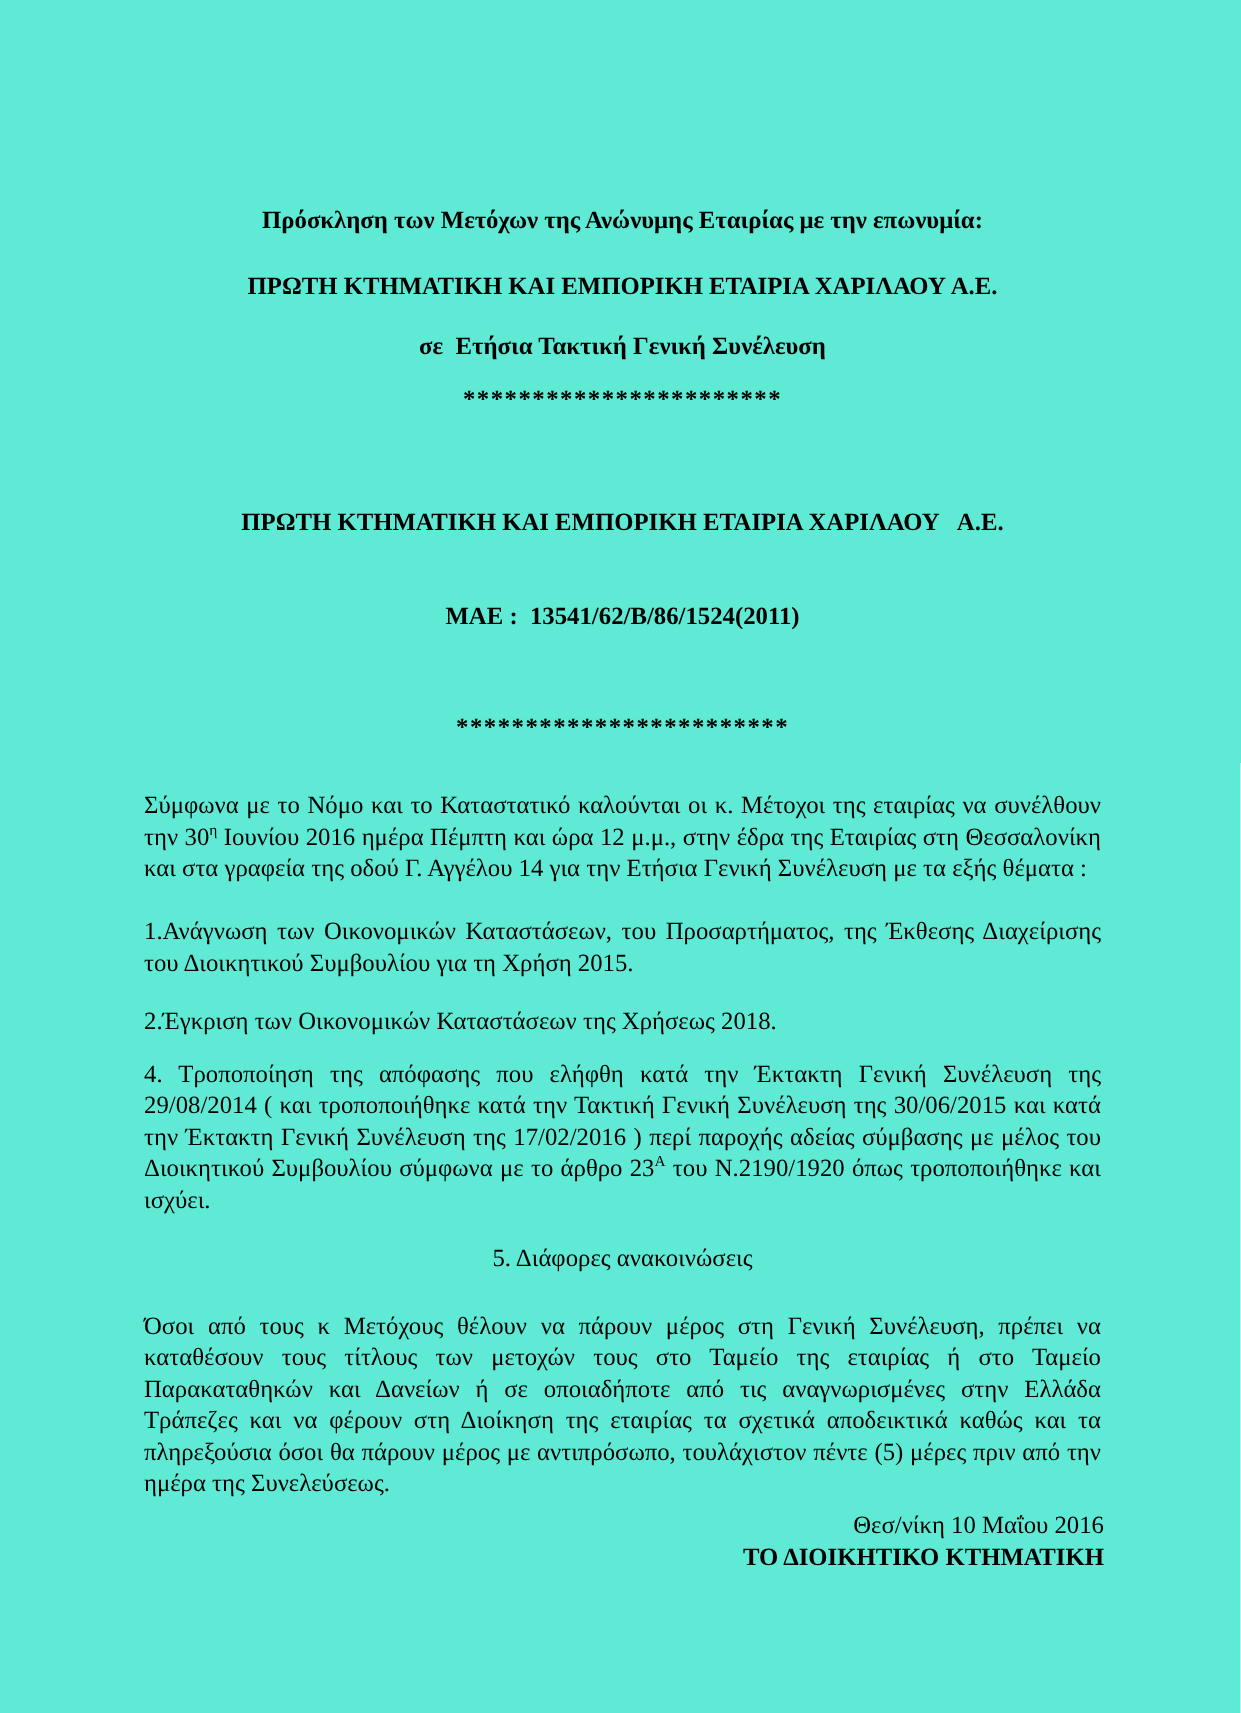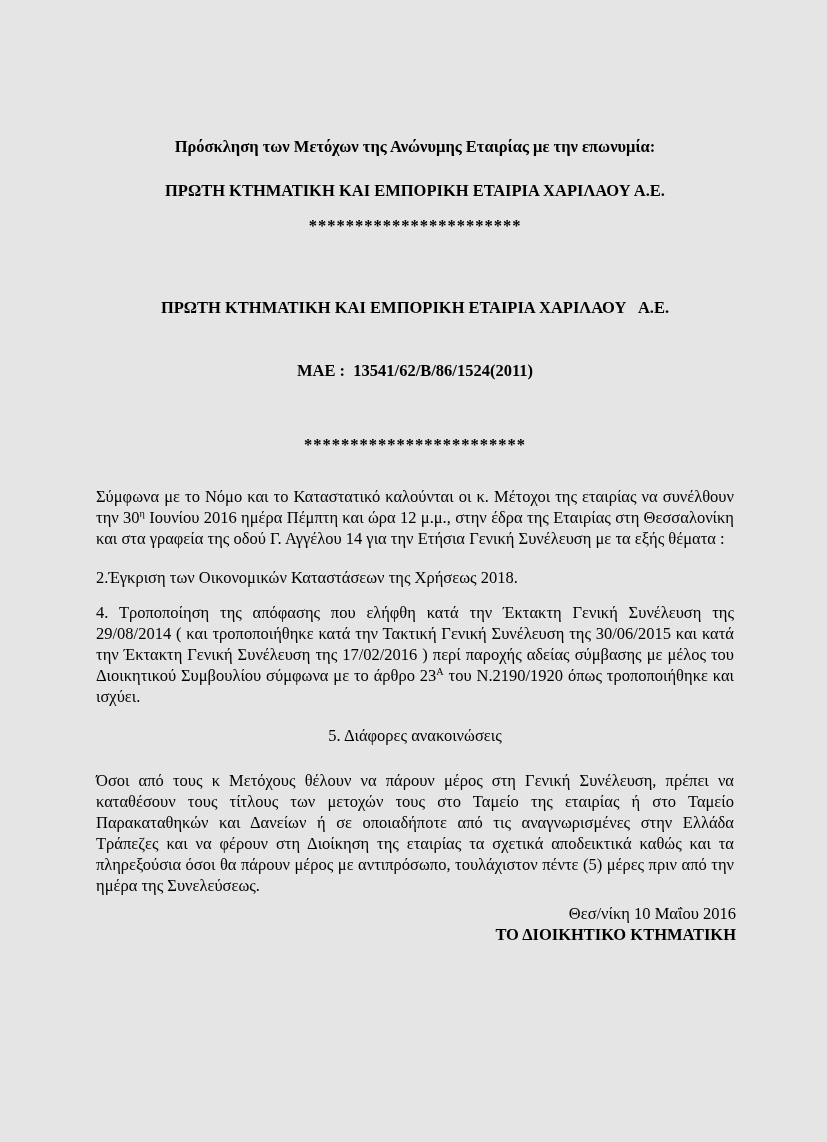--- a/index.html
+++ b/index.html
@@ -5,21 +5,21 @@
   html, body {
     margin: 0;
     padding: 0;
     background: #ffffff;
   }
   .page {
     position: relative;
     width: 827px;
     height: 1142px;
     margin: 0 auto;
-    background: #e5e5e5;
+    background: #5eead4;
     box-sizing: border-box;
     padding: 136px 93px 0 96px;
     font-family: "Liberation Serif", serif;
     font-size: 16.5px;
     line-height: 21px;
     color: #000000;
     overflow: hidden;
   }
   .heading {
     text-align: center;
@@ -61,32 +61,34 @@
 </style>
 </head>
 <body>
 
 <div class="page">
 
   <div class="heading h-invite">Πρόσκληση των Μετόχων της Ανώνυμης Εταιρίας με την επωνυμία:</div>
 
   <div class="heading h-company">ΠΡΩΤΗ ΚΤΗΜΑΤΙΚΗ ΚΑΙ ΕΜΠΟΡΙΚΗ ΕΤΑΙΡΙΑ ΧΑΡΙΛΑΟΥ Α.Ε.</div>
 
+  <div class="heading h-meeting">σε&nbsp; Ετήσια Τακτική Γενική Συνέλευση</div>
 
   <div class="separator">***********************</div>
 
   <div class="heading h-block2">
     <div>ΠΡΩΤΗ ΚΤΗΜΑΤΙΚΗ ΚΑΙ ΕΜΠΟΡΙΚΗ ΕΤΑΙΡΙΑ ΧΑΡΙΛΑΟΥ&nbsp;&nbsp; Α.Ε.</div>
     <div>ΜΑΕ :&nbsp; 13541/62/Β/86/1524(2011)</div>
   </div>
 
   <div class="separator separator-2">************************</div>
 
   <p class="para p-intro"><span>Σύμφωνα με το Νόμο και το Καταστατικό καλούνται οι κ. Μέτοχοι της εταιρίας να συνέλθουν την 30</span><sup>η</sup><span> Ιουνίου 2016 ημέρα Πέμπτη και ώρα 12 μ.μ., στην έδρα της Εταιρίας στη Θεσσαλονίκη και στα γραφεία της οδού Γ. Αγγέλου 14 για την Ετήσια Γενική Συνέλευση με τα εξής θέματα :</span></p>
 
+  <p class="para p-item1">1.Ανάγνωση των Οικονομικών Καταστάσεων, του Προσαρτήματος, της Έκθεσης Διαχείρισης του Διοικητικού Συμβουλίου για τη Χρήση 2015.</p>
 
   <p class="para p-item2">2.Έγκριση των Οικονομικών Καταστάσεων της Χρήσεως 2018.</p>
 
 
   <p class="para p-item4"><span>4. Τροποποίηση της απόφασης που ελήφθη κατά την Έκτακτη Γενική Συνέλευση της 29/08/2014 ( και τροποποιήθηκε κατά την Τακτική Γενική Συνέλευση της 30/06/2015 και κατά την Έκτακτη Γενική Συνέλευση της 17/02/2016 ) περί παροχής αδείας σύμβασης με μέλος του Διοικητικού Συμβουλίου σύμφωνα με το άρθρο 23</span><sup>Α</sup><span> του Ν.2190/1920 όπως τροποποιήθηκε και ισχύει.</span></p>
 
   <p class="para p-item5">5. Διάφορες ανακοινώσεις</p>
 
   <p class="para p-deposit">Όσοι από τους κ Μετόχους θέλουν να πάρουν μέρος στη Γενική Συνέλευση, πρέπει να καταθέσουν τους τίτλους των μετοχών τους στο Ταμείο της εταιρίας ή στο Ταμείο Παρακαταθηκών και Δανείων ή σε οποιαδήποτε από τις αναγνωρισμένες στην Ελλάδα Τράπεζες και να φέρουν στη Διοίκηση της εταιρίας τα σχετικά αποδεικτικά καθώς και τα πληρεξούσια όσοι θα πάρουν μέρος με αντιπρόσωπο, τουλάχιστον πέντε (5) μέρες πριν από την ημέρα της Συνελεύσεως.</p>
 

